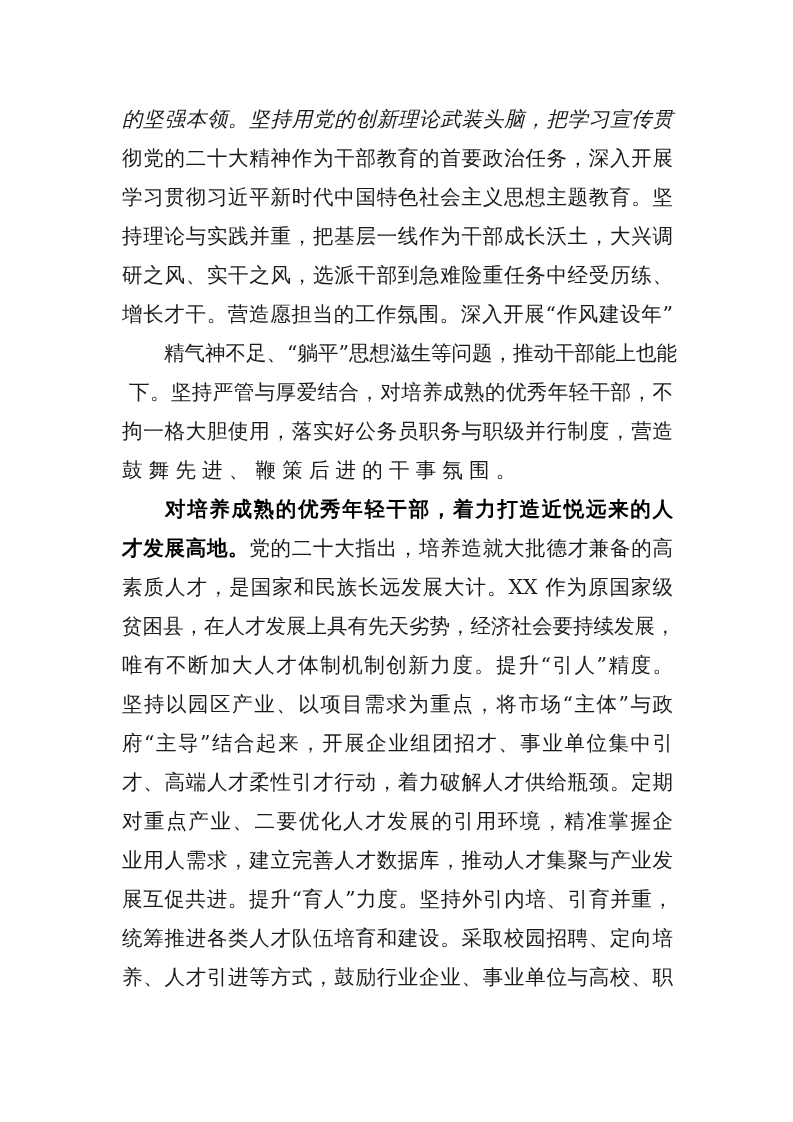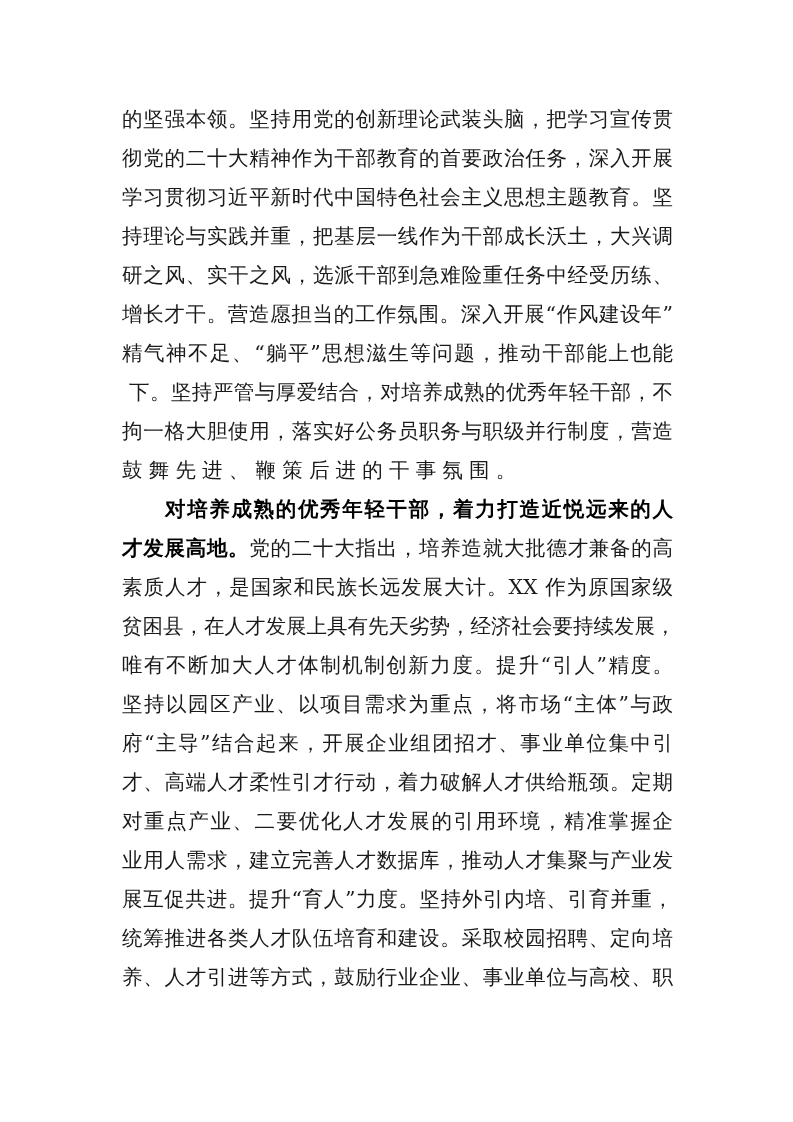--- a/index.html
+++ b/index.html
@@ -23,27 +23,27 @@
   }
   .line.last { text-align-last: left; letter-spacing: 6.2px; }
   .line.indent { padding-left: 43px; }
   .bold { font-weight: bold; color: #000; }
 </style>
 </head>
 <body>
 
 <div class="page">
   <div>
-    <span class="line" style="letter-spacing: 0px;">的坚强本领。坚持用党的创新理论武装头脑，把学习宣传贯</span>
+    <span class="line" style="letter-spacing: 0px; font-style: italic;">的坚强本领。坚持用党的创新理论武装头脑，把学习宣传贯</span>
     <span class="line" style="letter-spacing: 0px;">彻党的二十大精神作为干部教育的首要政治任务，深入开展</span>
     <span class="line" style="letter-spacing: 0px;">学习贯彻习近平新时代中国特色社会主义思想主题教育。坚</span>
     <span class="line" style="letter-spacing: 0px;">持理论与实践并重，把基层一线作为干部成长沃土，大兴调</span>
     <span class="line" style="letter-spacing: 0px;">研之风、实干之风，选派干部到急难险重任务中经受历练、</span>
     <span class="line" style="letter-spacing: 0px;">增长才干。营造愿担当的工作氛围。深入开展“作风建设年”</span>
-    <span class="line" style="letter-spacing: 0px;">精气神不足、“躺平”思想滋生等问题，推动干部能上也能</span>
+    <span class="line" style="letter-spacing: 0px; margin-left: 42px;">精气神不足、“躺平”思想滋生等问题，推动干部能上也能</span>
     <span class="line" style="letter-spacing: 0px; margin-left: 7px;">下。坚持严管与厚爱结合，对培养成熟的优秀年轻干部，不</span>
     <span class="line" style="letter-spacing: 0px;">拘一格大胆使用，落实好公务员职务与职级并行制度，营造</span>
     <span class="line last">鼓舞先进、鞭策后进的干事氛围。</span>
   </div>
 
   <div>
     <span class="line indent bold" style="letter-spacing: 0px;">对培养成熟的优秀年轻干部，着力打造近悦远来的人</span>
     <span class="line" style="letter-spacing: 0px;"><span class="bold">才发展高地。</span><span>党的二十大指出，培养造就大批德才兼备的高</span></span>
     <span class="line" style="letter-spacing: 0px;">素质人才，是国家和民族长远发展大计。XX 作为原国家级</span>
     <span class="line" style="letter-spacing: 0px;">贫困县，在人才发展上具有先天劣势，经济社会要持续发展，</span>

